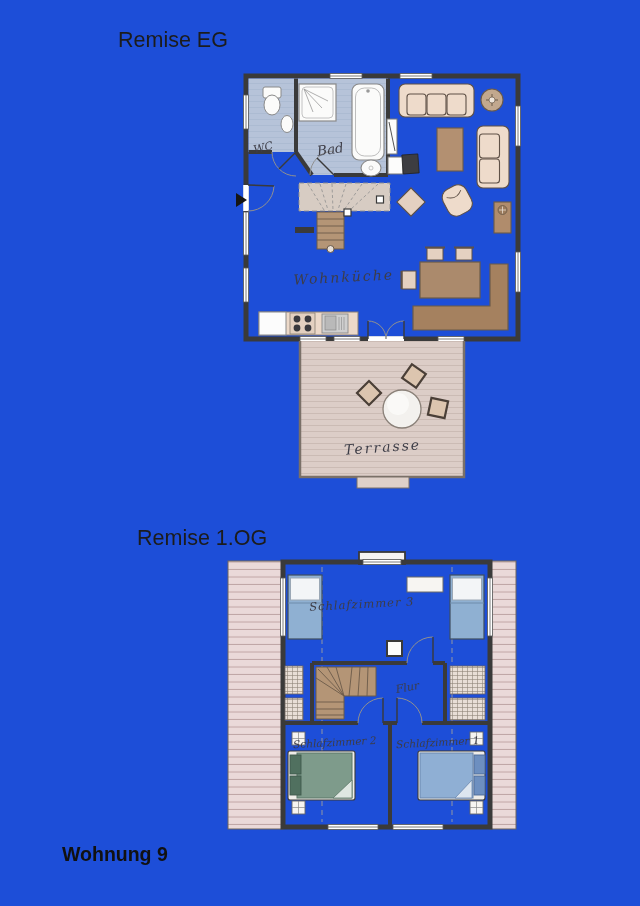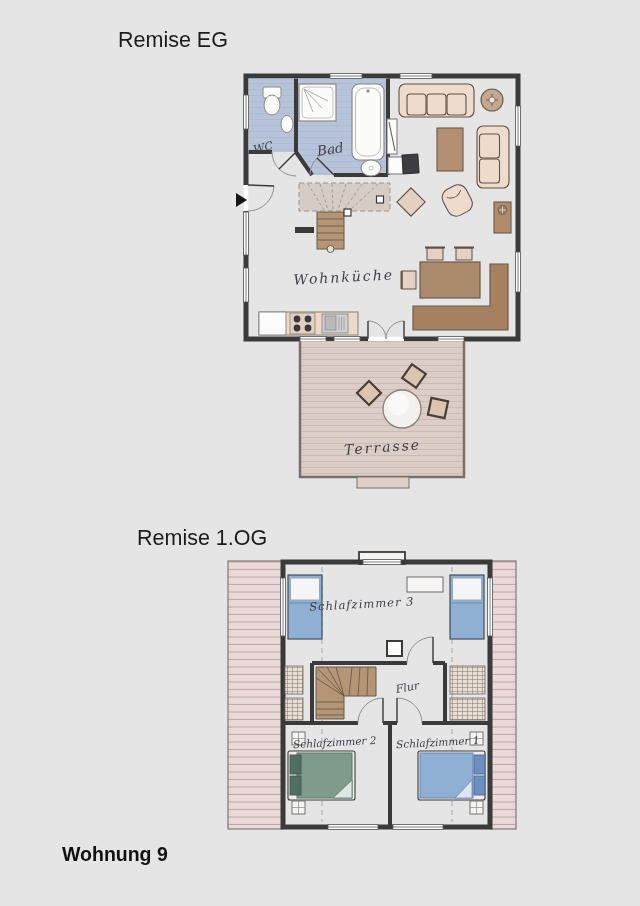--- a/index.html
+++ b/index.html
@@ -1,16 +1,16 @@
 <!DOCTYPE html>
 <html><head>
 <meta charset="utf-8">
 <style>
   html,body { margin:0; padding:0; background:#ffffff; }
-  .page { position:relative; width:640px; height:906px; background:#e5e5e5; overflow:hidden; }
+  .page { position:relative; width:640px; height:906px; background:#1d4ed8; overflow:hidden; }
   svg { display:block; }
   .title { font-family:"Liberation Sans", sans-serif; font-size:21.5px; fill:#1c1c1c; }
   .title-bold { font-family:"Liberation Sans", sans-serif; font-size:19.5px; font-weight:bold; fill:#111111; }
   .script { font-family:"DejaVu Serif", serif; font-style:italic; fill:#3d3d47; }
   .wall { stroke:#3a3a3a; stroke-width:5; fill:none; }
   .iwall { stroke:#3a3a3a; stroke-width:4; fill:none; stroke-linecap:butt; }
   .door { stroke:#909090; stroke-width:1; fill:none; }
   .leaf { stroke:#3a3a3a; stroke-width:1.4; }
   .winbox { fill:#ffffff; stroke:#5a5a5a; stroke-width:0.8; }
   .winline { stroke:#5a5a5a; stroke-width:0.8; }

